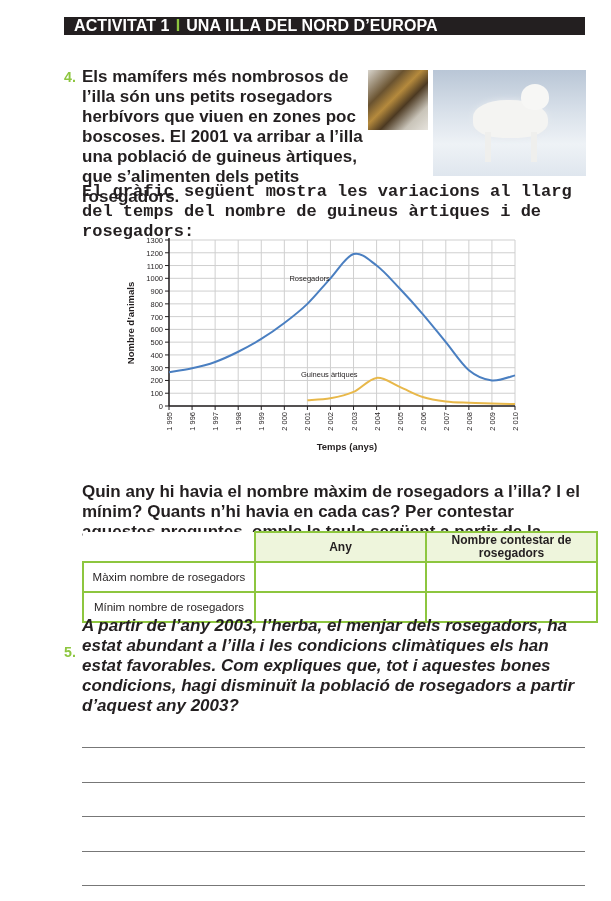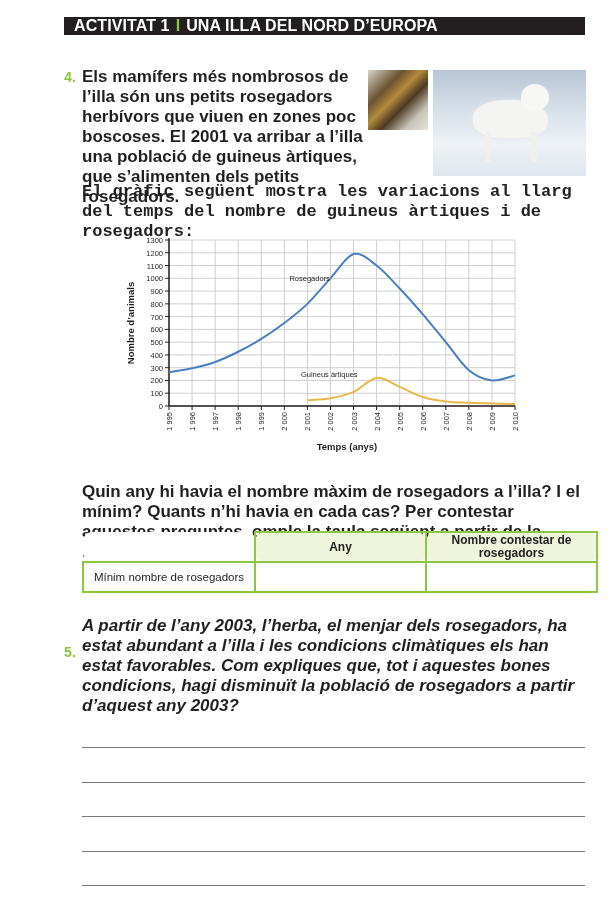--- a/index.html
+++ b/index.html
@@ -19,21 +19,21 @@
   .photo-fox { left: 433px; top: 70px; width: 153px; height: 106px;
                background: linear-gradient(180deg, #b9c6d6 0%, #d9e1ea 40%, #eef2f6 70%, #dfe6ee 100%); }
   .fox-body { position: absolute; left: 40px; top: 30px; width: 75px; height: 38px; border-radius: 45% 50% 40% 40%; background: #f4f4f2; box-shadow: 0 0 6px #e5e9ee; }
   .fox-head { position: absolute; left: 88px; top: 14px; width: 28px; height: 26px; border-radius: 50% 50% 45% 45%; background: #f7f7f5; }
   .fox-leg { position: absolute; width: 6px; height: 30px; background: #efefed; top: 62px; }
   .chart-intro { left: 82px; top: 182px; width: 505px; font-family: Liberation Mono, monospace; }
   .chart-wrap { position: absolute; left: 118px; top: 230px; width: 410px; height: 230px; }
   .q4b-text { left: 82px; top: 463px; width: 508px; margin-top: 19px; }
   table.answer { position: absolute; left: 82px; top: 531px; border-collapse: collapse; font-family: "Liberation Sans", sans-serif; }
   table.answer td, table.answer th { border: 2px solid #8dc63f; }
-  table.answer th { background: #eef5dc; font-size: 12px; font-weight: bold; text-align: center; line-height: 13px; height: 28px; padding: 0 4px; border-radius: 9px; }
+  table.answer th { background: #eef5dc; font-size: 12px; font-weight: bold; text-align: center; line-height: 13px; height: 28px; padding: 0 4px; }
   table.answer td { height: 26px; font-size: 11.5px; text-align: center; }
   .th-empty { border-top: none !important; border-left: none !important; background: #fff !important; }
   .q5-num { left: 64px; top: 642px; font-size: 14.2px; line-height: 20px; }
   .q5-text { left: 82px; top: 616px; width: 510px; font-style: italic; }
   .answer-line { position: absolute; left: 82px; width: 503px; height: 0; border-top: 1.5px solid #777; }
 </style>
 </head>
 <body>
 
 <div class="header-bar">
@@ -159,20 +159,25 @@
 <div class="q-text q4b-text">Quin any hi havia el nombre màxim de rosegadors a l’illa? I el mínim? Quants n’hi havia en cada cas? Per contestar aquestes preguntes, omple la taula següent a partir de la informació del gràfic.</div>
 
 <table class="answer">
   <tbody>
       <tr>
     <th class="th-empty" style="width:163px"></th>
     <th style="width:161px">Any</th>
     <th style="width:161px">Nombre contestar de rosegadors</th>
   </tr>
   <tr>
+    <td>Màxim nombre de rosegadors</td>
+    <td></td>
+    <td></td>
+  </tr>
+  <tr>
     <td>Mínim nombre de rosegadors</td>
     <td></td>
     <td></td>
   </tr>
 </tbody>
   </table>
 
 <span class="q-num q5-num">5.</span>
 <div class="q-text q5-text">A partir de l’any 2003, l’herba, el menjar dels rosegadors, ha estat abundant a l’illa i les condicions climàtiques els han estat favorables. Com expliques que, tot i aquestes bones condicions, hagi disminuït la població de rosegadors a partir d’aquest any 2003?</div>
 

